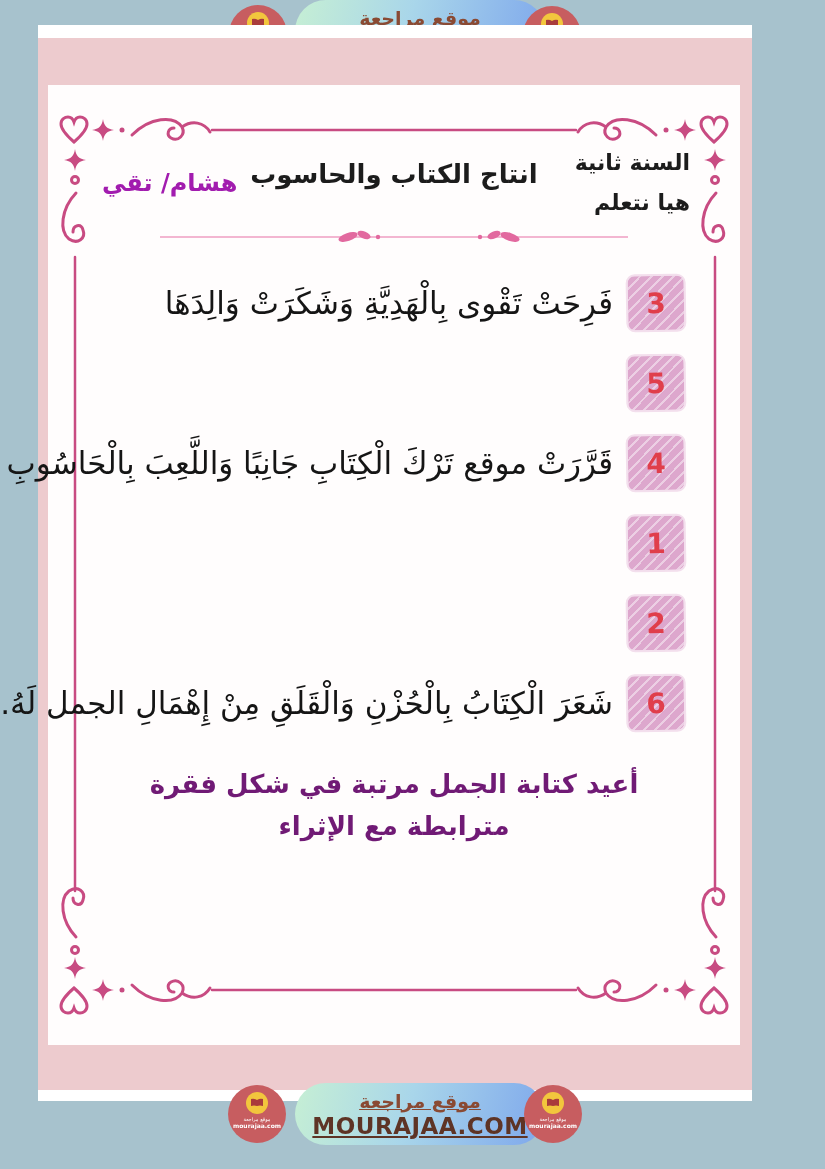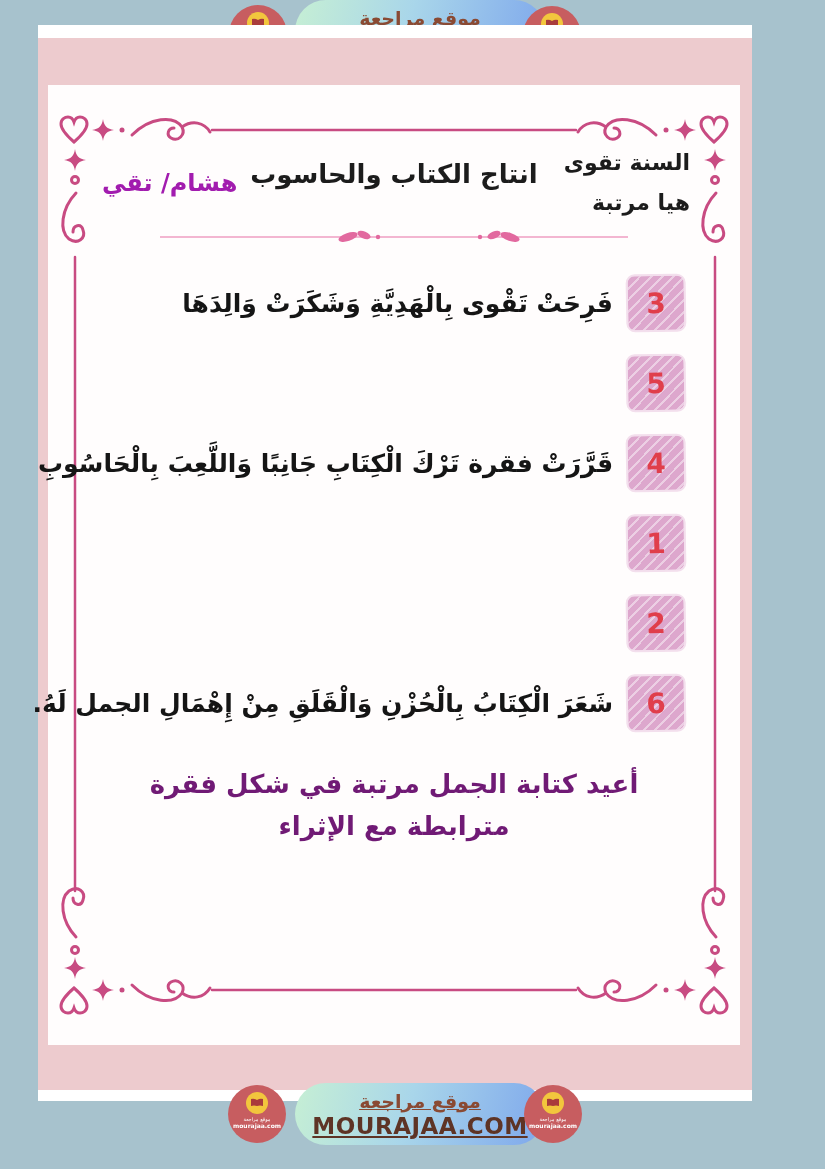--- a/index.html
+++ b/index.html
@@ -22,21 +22,21 @@
   .teacher{position:absolute;top:84px;left:54px;font-size:24px;font-weight:bold;color:#a21caf;direction:rtl;}
   
   .sentences{position:absolute;top:178px;right:56px;left:0;direction:rtl;}
   .srow{height:80px;display:flex;align-items:center;gap:15px;white-space:nowrap;direction:rtl;}
   .badge{flex:0 0 auto;width:56px;height:54px;border-radius:7px;
          background:#dda7cd;
          background-image:repeating-linear-gradient(135deg,rgba(255,255,255,.45) 0 2px,rgba(255,255,255,0) 2px 8px);
          color:#e03e4b;font-size:28px;font-weight:bold;
          display:flex;align-items:center;justify-content:center;
          transform:rotate(-1deg);box-shadow:0 0 0 2px rgba(221,167,205,.35);}
-  .stext{font-size:25px;font-weight:bold;color:#151515;flex:0 0 auto;}
+  .stext{font-size:31px;font-weight:normal;color:#151515;flex:0 0 auto;}
   
   .instruction{position:absolute;top:678px;left:0;width:100%;text-align:center;direction:rtl;
                color:#701a75;font-weight:bold;font-size:26px;line-height:42px;}
   
   .banner-pill{position:absolute;left:295px;width:250px;height:62px;border-radius:31px;
                background:linear-gradient(105deg,#c6efd4 0%,#a9d6ea 45%,#7ea7ec 100%);
                display:flex;flex-direction:column;align-items:center;justify-content:center;gap:1px;}
   .banner-pill.top{top:0;}
   .banner-pill.bottom{top:1083px;}
   .banner-ar{font-size:19px;font-weight:bold;color:#8a4a33;text-decoration:underline;direction:rtl;}
@@ -136,37 +136,37 @@
           <ellipse cx="316" cy="150" rx="7" ry="3.5" transform="rotate(22 316 150)"></ellipse>
           <circle cx="330" cy="152" r="2.2"></circle>
           <ellipse cx="462" cy="152" rx="10" ry="4" transform="rotate(18 462 152)"></ellipse>
           <ellipse cx="446" cy="150" rx="7" ry="3.5" transform="rotate(-22 446 150)"></ellipse>
           <circle cx="432" cy="152" r="2.2"></circle>
         </g>
       </g>
     </svg>
 
     <div class="grade">
-      <div>السنة تقوى</div>
-      <div>هيا مرتبة</div>
+      <div>السنة ثانية</div>
+      <div>هيا نتعلم</div>
     </div>
     <div class="title">انتاج الكتاب والحاسوب</div>
     <div class="teacher">هشام/ تقي</div>
 
     <div class="sentences">
       <div class="srow">
         <span class="badge">3</span>
         <span class="stext">فَرِحَتْ تَقْوى بِالْهَدِيَّةِ وَشَكَرَتْ وَالِدَهَا</span>
       </div>
       <div class="srow">
         <span class="badge">5</span>
       </div>
       <div class="srow">
         <span class="badge">4</span>
-        <span class="stext">قَرَّرَتْ فقرة تَرْكَ الْكِتَابِ جَانِبًا وَاللَّعِبَ بِالْحَاسُوبِ</span>
+        <span class="stext">قَرَّرَتْ موقع تَرْكَ الْكِتَابِ جَانِبًا وَاللَّعِبَ بِالْحَاسُوبِ</span>
       </div>
       <div class="srow">
         <span class="badge">1</span>
       </div>
       <div class="srow">
         <span class="badge">2</span>
       </div>
       <div class="srow">
         <span class="badge">6</span>
         <span class="stext">شَعَرَ الْكِتَابُ بِالْحُزْنِ وَالْقَلَقِ مِنْ إِهْمَالِ الجمل لَهُ.</span>

